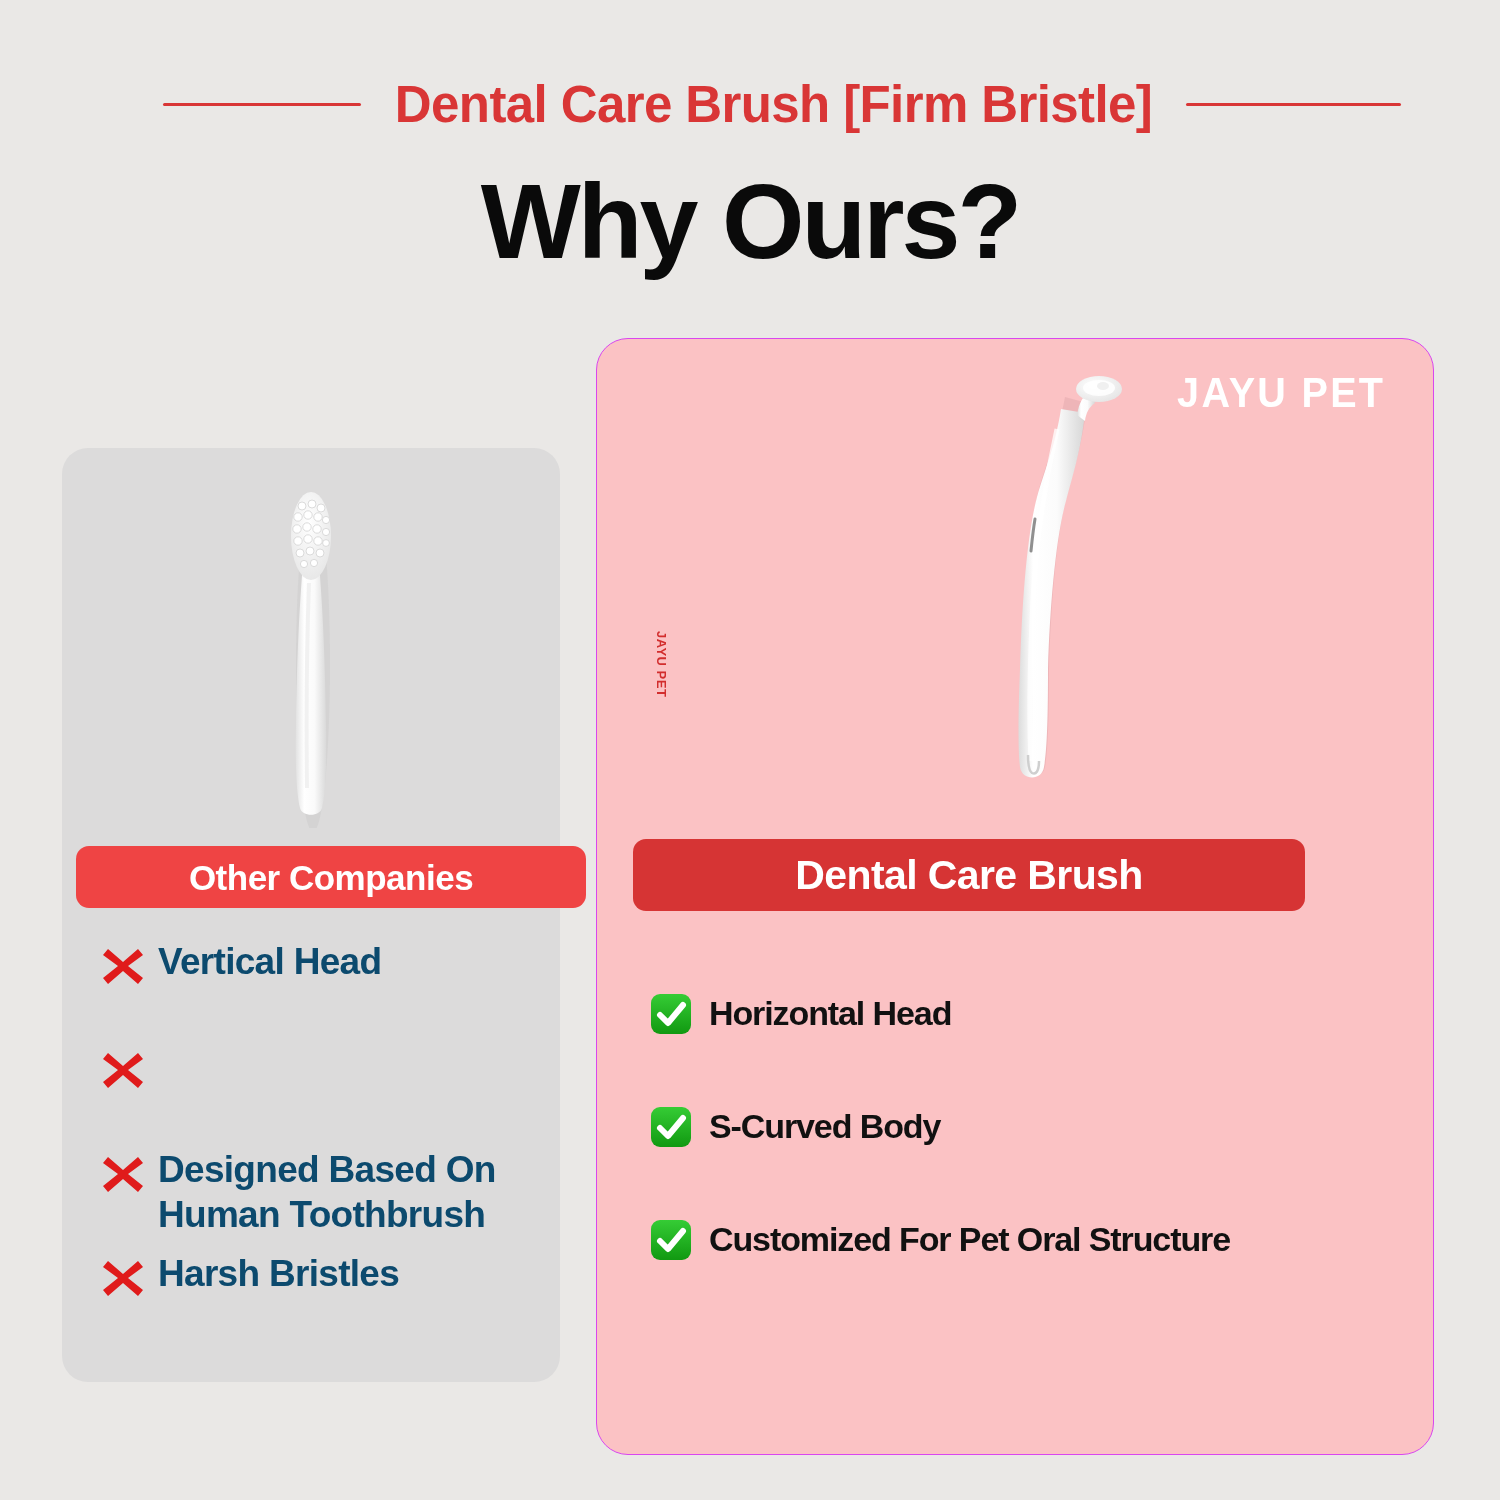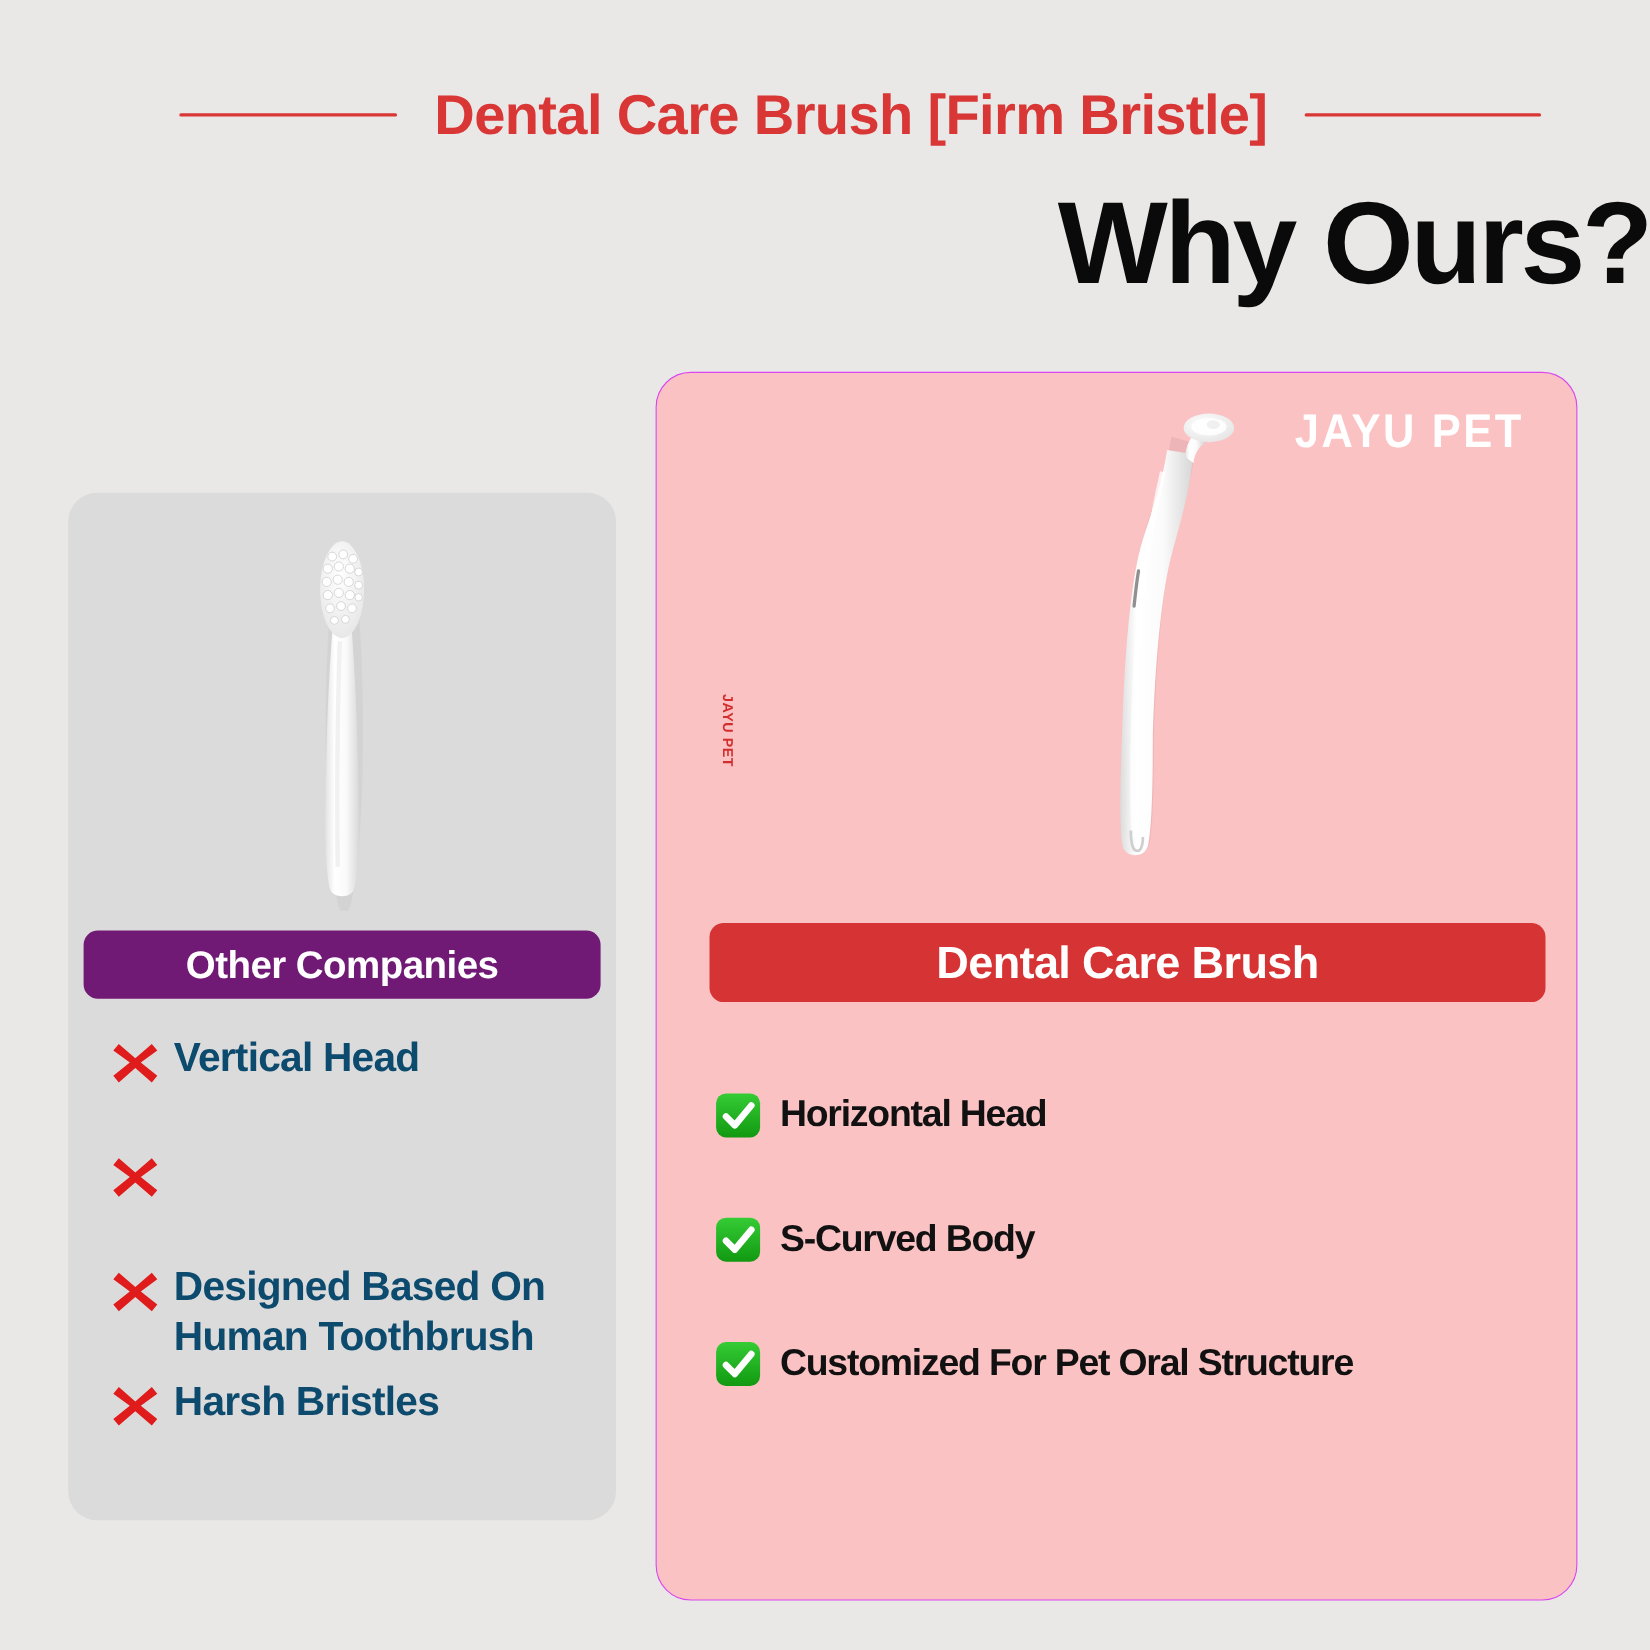--- a/index.html
+++ b/index.html
@@ -41,21 +41,21 @@
     letter-spacing: -0.6px;
     white-space: nowrap;
     line-height: 1;
   }
 
   .main-title {
     position: absolute;
     top: 163px;
     left: 0;
     width: 1500px;
-    text-align: right;
+    text-align: center;
     font-size: 106px;
     font-weight: 800;
     color: #0A0A0A;
     letter-spacing: -3px;
     line-height: 1.1;
   }
 
   
   .panel-left {
     position: absolute;
@@ -129,37 +129,36 @@
     display: flex;
     align-items: center;
     justify-content: center;
     font-weight: 700;
     color: #FFFFFF;
     line-height: 1;
   }
   .pill-gray {
     left: 14px;
     top: 398px;
-    width: 470px;
+    width: 510px;
     height: 62px;
-    background: #701a75;
+    background: #ef4444;
     border-radius: 13px;
     font-size: 35px;
     letter-spacing: -0.5px;
   }
   .pill-red {
     left: 36px;
     top: 500px;
-    width: 760px;
+    width: 672px;
     height: 72px;
     background: #D63434;
     border-radius: 13px;
     font-size: 41px;
     letter-spacing: -0.6px;
-    margin-left: 12px;
   }
 
   
   .list-left {
     position: absolute;
     left: 38px;
     top: 490px;
     width: 440px;
   }
   .row-x {

